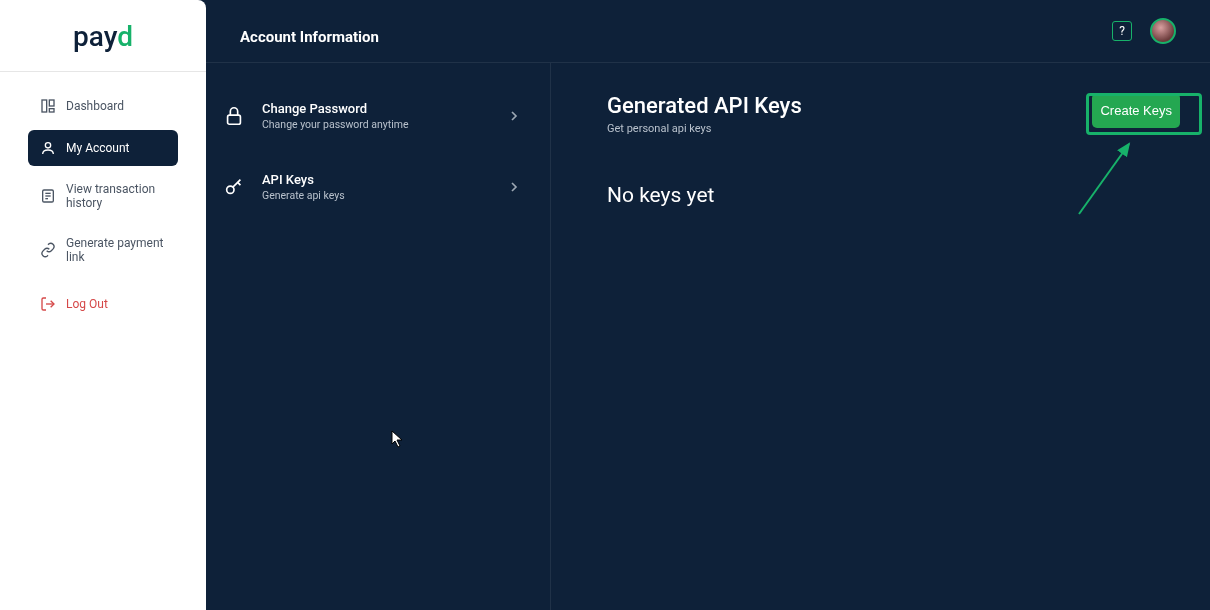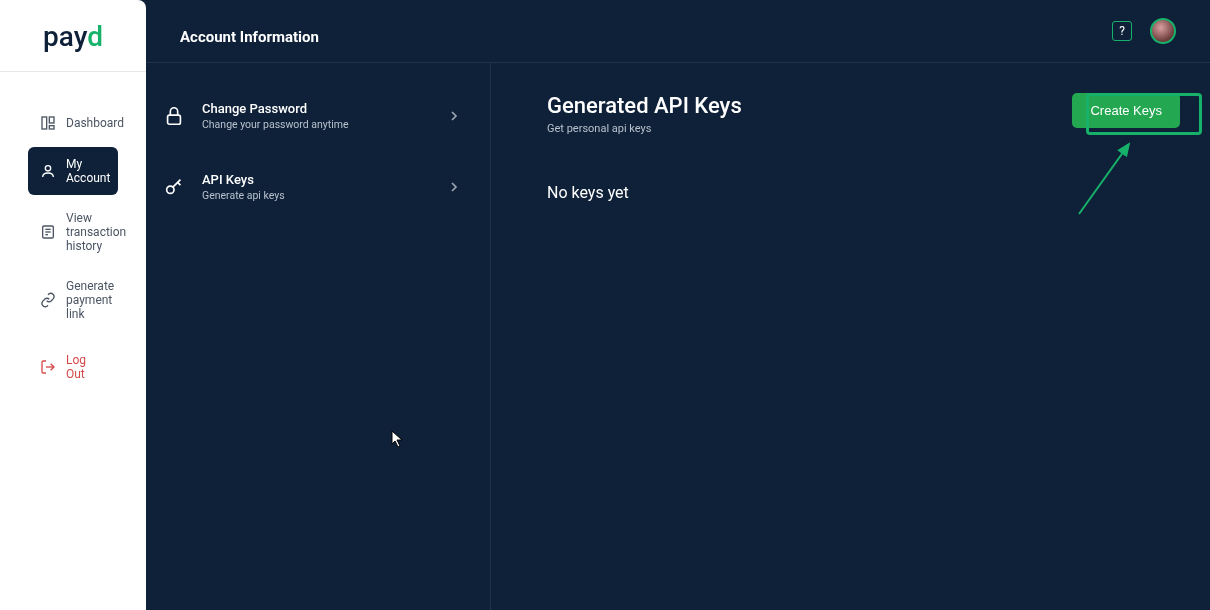--- a/index.html
+++ b/index.html
@@ -1,20 +1,20 @@
 <!DOCTYPE html>
 <html><head>
 <meta charset="utf-8">
 <style>
   * { box-sizing: border-box; margin: 0; padding: 0; }
   html, body { width: 1210px; height: 610px; font-family: -apple-system, BlinkMacSystemFont, "Segoe UI", Roboto, sans-serif; overflow: hidden; }
   body { display: flex; background: #0e2139; color: #fff; }
 
   
-  .sidebar { width: 146px; height: 100%; background: #fff; color: #0e2139; display: flex; flex-direction: column; border-radius: 0 8px 0 0; gap: 17px; }
+  .sidebar { width: 206px; height: 100%; background: #fff; color: #0e2139; display: flex; flex-direction: column; border-radius: 0 8px 0 0; }
   .logo { padding: 20px 0 18px; text-align: center; font-size: 28px; font-weight: 500; color: #0e2139; letter-spacing: 0; border-bottom: 1px solid #e6e6e6; }
   .logo .d { color: #17b26a; position: relative; }
   .nav { padding: 16px 28px; display: flex; flex-direction: column; gap: 6px; }
   .nav-item { display: flex; align-items: center; gap: 10px; padding: 10px 12px; border-radius: 6px; font-size: 12px; color: #4b5563; cursor: pointer; }
   .nav-item.active { background: #0e2139; color: #fff; }
   .nav-item.logout { color: #d54848; margin-top: 6px; }
   .nav-icon { width: 16px; height: 16px; display: inline-flex; align-items: center; justify-content: center; }
 
   
   .main { flex: 1; display: flex; flex-direction: column; }
@@ -30,24 +30,24 @@
   .setting-icon { width: 28px; height: 28px; display:flex; align-items:center; justify-content:center; color:#fff; flex-shrink:0; }
   .setting-text { flex: 1; }
   .setting-title { font-size: 13px; font-weight: 500; margin-bottom: 2px; }
   .setting-sub { font-size: 10.5px; color: #b8c1cc; line-height: 1.3; max-width: 200px; }
   .chevron { color: #9da8b4; }
 
   .detail-col { flex: 1; padding: 30px 30px 0 56px; position: relative; }
   .detail-header { display: flex; justify-content: space-between; align-items: flex-start; }
   .detail-title { font-size: 22px; font-weight: 500; margin-bottom: 4px; }
   .detail-sub { font-size: 11px; color: #b8c1cc; }
-  .create-btn { background: #24a751; color: #fff; border: none; padding: 10px 18px; border-radius: 5px; font-size: 13px; cursor: pointer; }
+  .create-btn { background: #24a751; color: #fff; border: none; padding: 10px 8px; border-radius: 5px; font-size: 13px; cursor: pointer; }
   .highlight { position: absolute; top: 30px; right: 8px; width: 116px; height: 42px; border: 3px solid #17b26a; border-radius: 4px; pointer-events: none; }
   .arrow-svg { position: absolute; top: 76px; right: 66px; pointer-events: none; }
-  .empty { margin-top: 48px; font-size: 16px; }
+  .empty { margin-top: 48px; font-size: 21px; }
 
   .cursor { position: absolute; left: 391px; top: 430px; pointer-events: none; }
 
   svg { display: block; }
 </style>
 </head>
 <body>
 
 <aside class="sidebar">
   <div class="logo">

